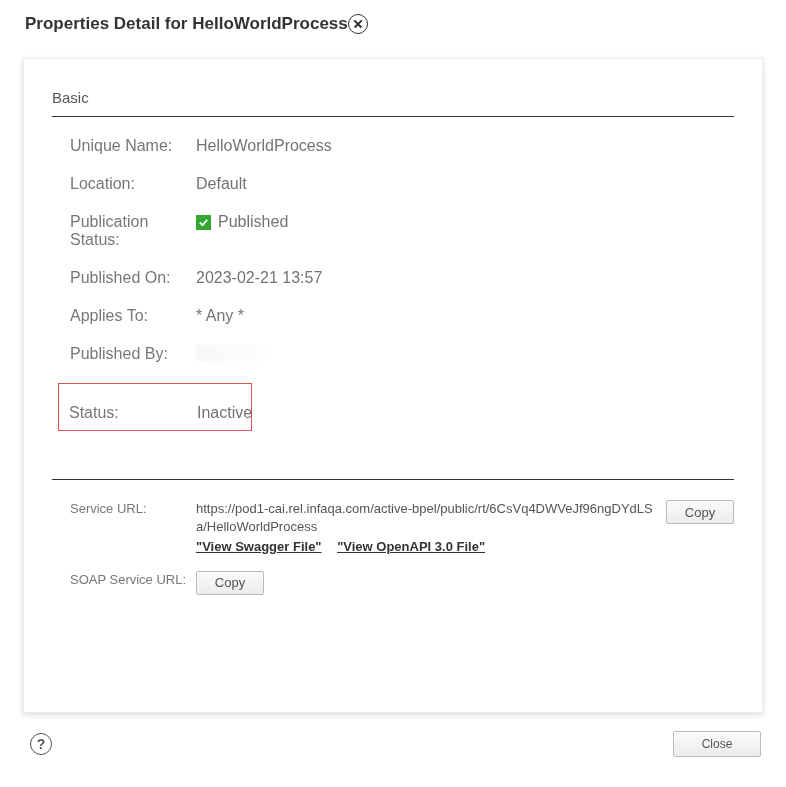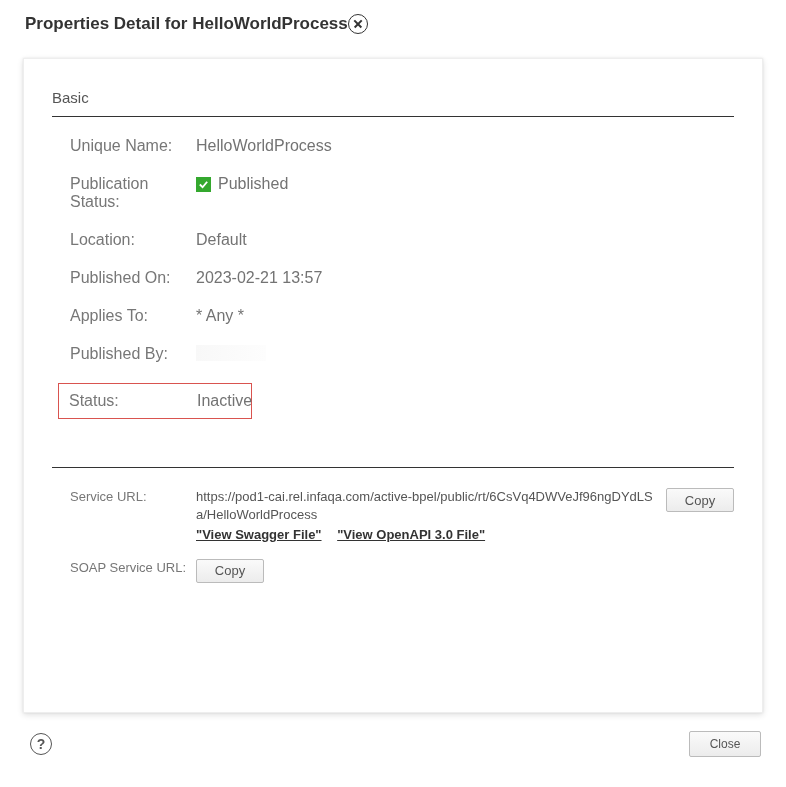--- a/index.html
+++ b/index.html
@@ -89,21 +89,21 @@
       width: 15px;
       height: 15px;
       background: #34a82e;
       display: flex;
       align-items: center;
       justify-content: center;
     }
     .check-icon svg { width: 11px; height: 11px; }
     .status-highlight {
       border: 1.5px solid #d9534f;
-      padding: 8px 4px 8px 10px;
+      padding: 20px 4px 8px 10px;
       margin-left: -12px;
       display: flex;
       width: 194px;
     }
     .status-highlight .row-label {
       width: 128px;
     }
     .endpoints-section {
       margin-top: 48px;
     }
@@ -164,21 +164,21 @@
       border-radius: 50%;
       display: flex;
       align-items: center;
       justify-content: center;
       font-size: 14px;
       color: #555;
       cursor: pointer;
       font-weight: 600;
     }
     .close-btn {
-      width: 72px;
+      width: 88px;
       height: 26px;
       background: linear-gradient(#fafafa,#ececec);
       border: 1px solid #bbb;
       border-radius: 2px;
       font-size: 12px;
       color: #555;
       cursor: pointer;
     }
     .redacted {
       width: 70px;
@@ -197,37 +197,37 @@
 <div class="content-panel">
 
   <div>
     <div class="section-title">Basic</div>
     <hr class="section-divider">
     <div class="basic-grid">
 
       <div class="row">
         <div class="row-label">Unique Name:</div>
         <div class="row-value">HelloWorldProcess</div>
+      </div>
+
+      <div class="row">
+        <div class="row-label">Location:</div>
+        <div class="row-value">Default</div>
       </div>
 
       <div class="row">
         <div class="row-label">Publication Status:</div>
         <div class="row-value pub-status">
           <span class="check-icon">
             <svg viewBox="0 0 12 12">
                 <path d="M2 6 L5 9 L10 3" stroke="#fff" stroke-width="2" fill="none"></path>
               </svg>
           </span>
           <span>Published</span>
         </div>
-      </div>
-
-      <div class="row">
-        <div class="row-label">Location:</div>
-        <div class="row-value">Default</div>
       </div>
 
       <div class="row">
         <div class="row-label">Published On:</div>
         <div class="row-value">2023-02-21 13:57</div>
       </div>
 
       <div class="row">
         <div class="row-label">Applies To:</div>
         <div class="row-value">* Any *</div>

